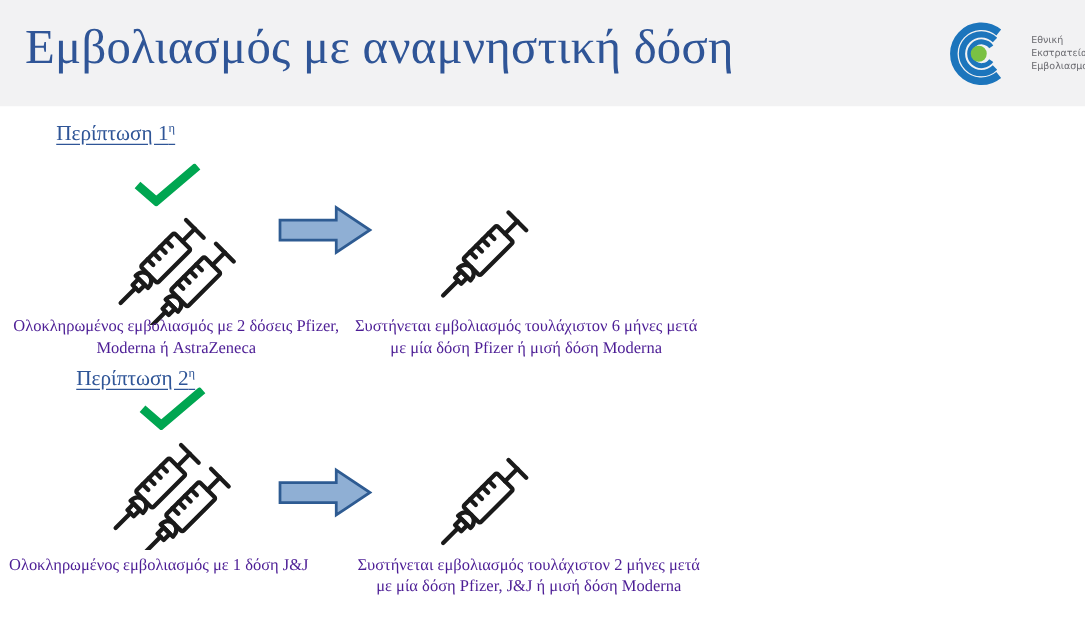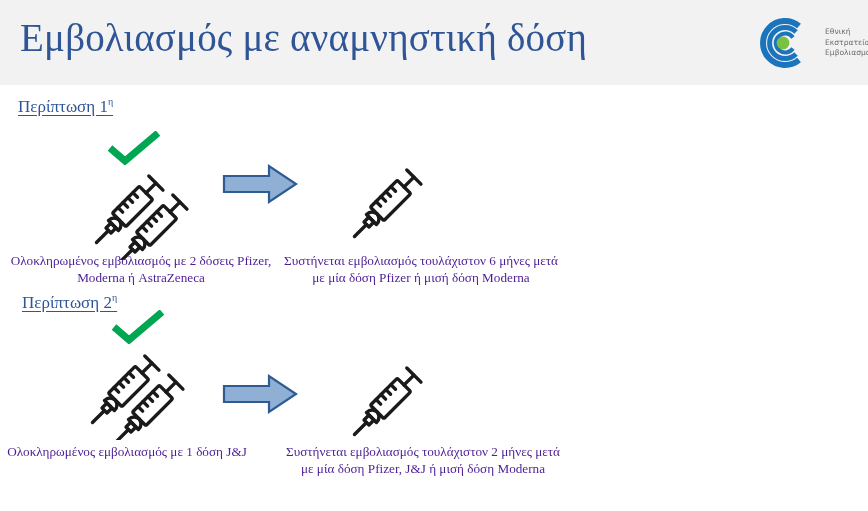--- a/index.html
+++ b/index.html
@@ -64,28 +64,29 @@
 
   
   .case-heading {
     position: absolute;
     color: #2f5597;
     font-size: 17px;
     font-family: "Liberation Serif", "DejaVu Serif", serif;
     text-decoration: underline;
     text-underline-offset: 3px;
     white-space: nowrap;
+    margin-left: 27px;
   }
   .case-heading sup {
     font-size: 10px;
     vertical-align: super;
     line-height: 0;
   }
   #case1-heading { left: 18px; top: 97px; }
-  #case2-heading { left: 22px; top: 293px; text-align: right; }
+  #case2-heading { left: 34px; top: 293px; text-align: right; }
 
   
   .gfx {
     position: absolute;
   }
   .double-syringe { width: 125px; height: 110px; }
   .single-syringe { width: 95px; height: 95px; }
   .check-mark { width: 56px; height: 34px; }
   .flow-arrow { width: 76px; height: 42px; }
 

